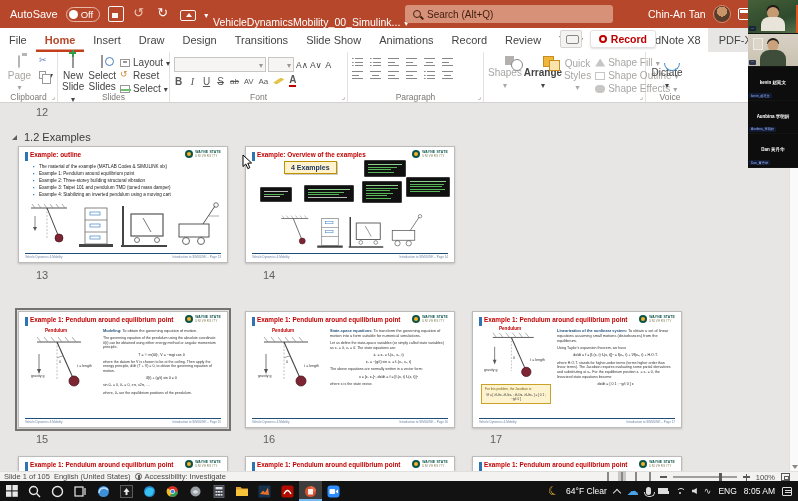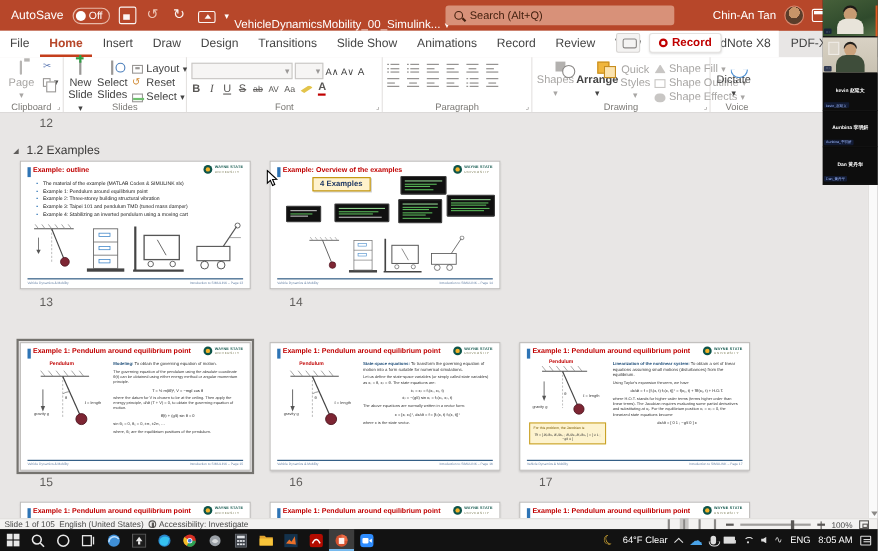--- a/index.html
+++ b/index.html
@@ -424,21 +424,20 @@
             <span class="so-ic"></span>
             <span>Shape Outline</span>
             <span class="cv"></span>
           </span>
         <span class="smbtn">
             <span class="se-ic"></span>
             <span>Shape Effects</span>
             <span class="cv"></span>
           </span>
       </div>
-      <span class="rg-label">Drawing</span>
       <span class="dlg"></span>
     </div>
 
 
     <div class="rgroup" style="width:48px;border-right:none;">
       <div class="bigbtn">
         <span class="bb-ic"><span class="mic-ic"></span></span>
         <span>Dictate</span>
         <span class="cv"></span>
       </div>

